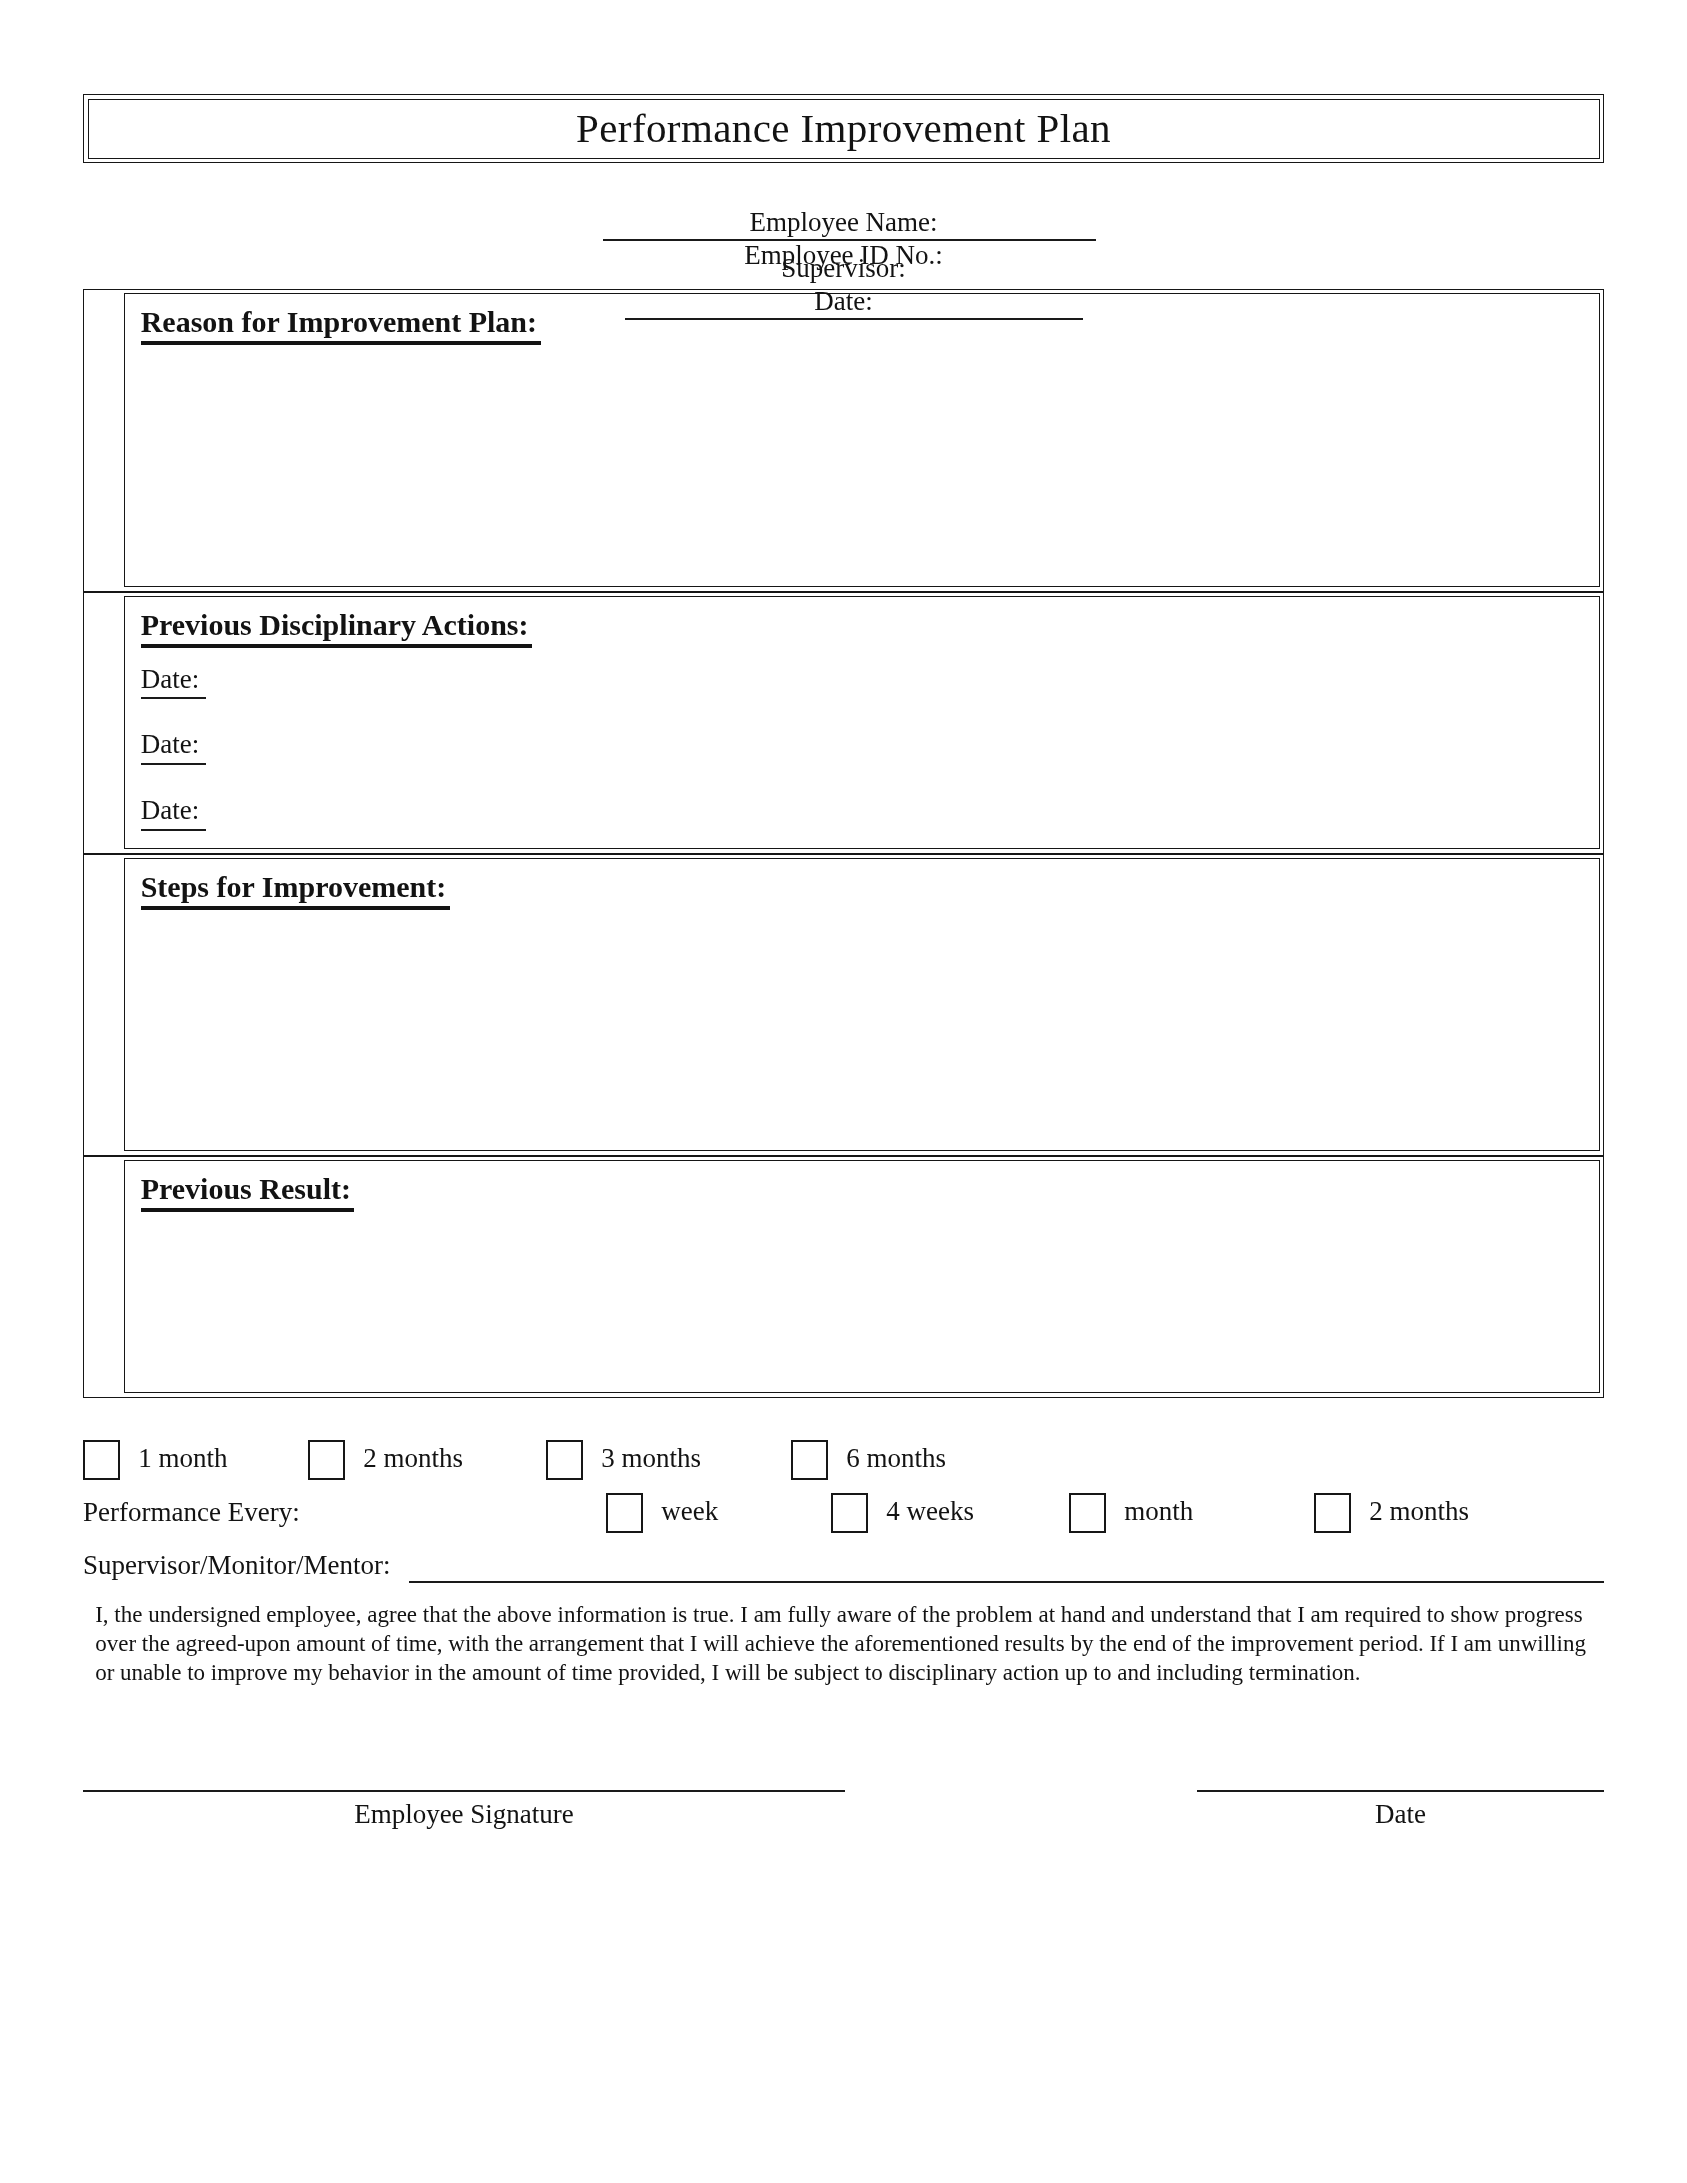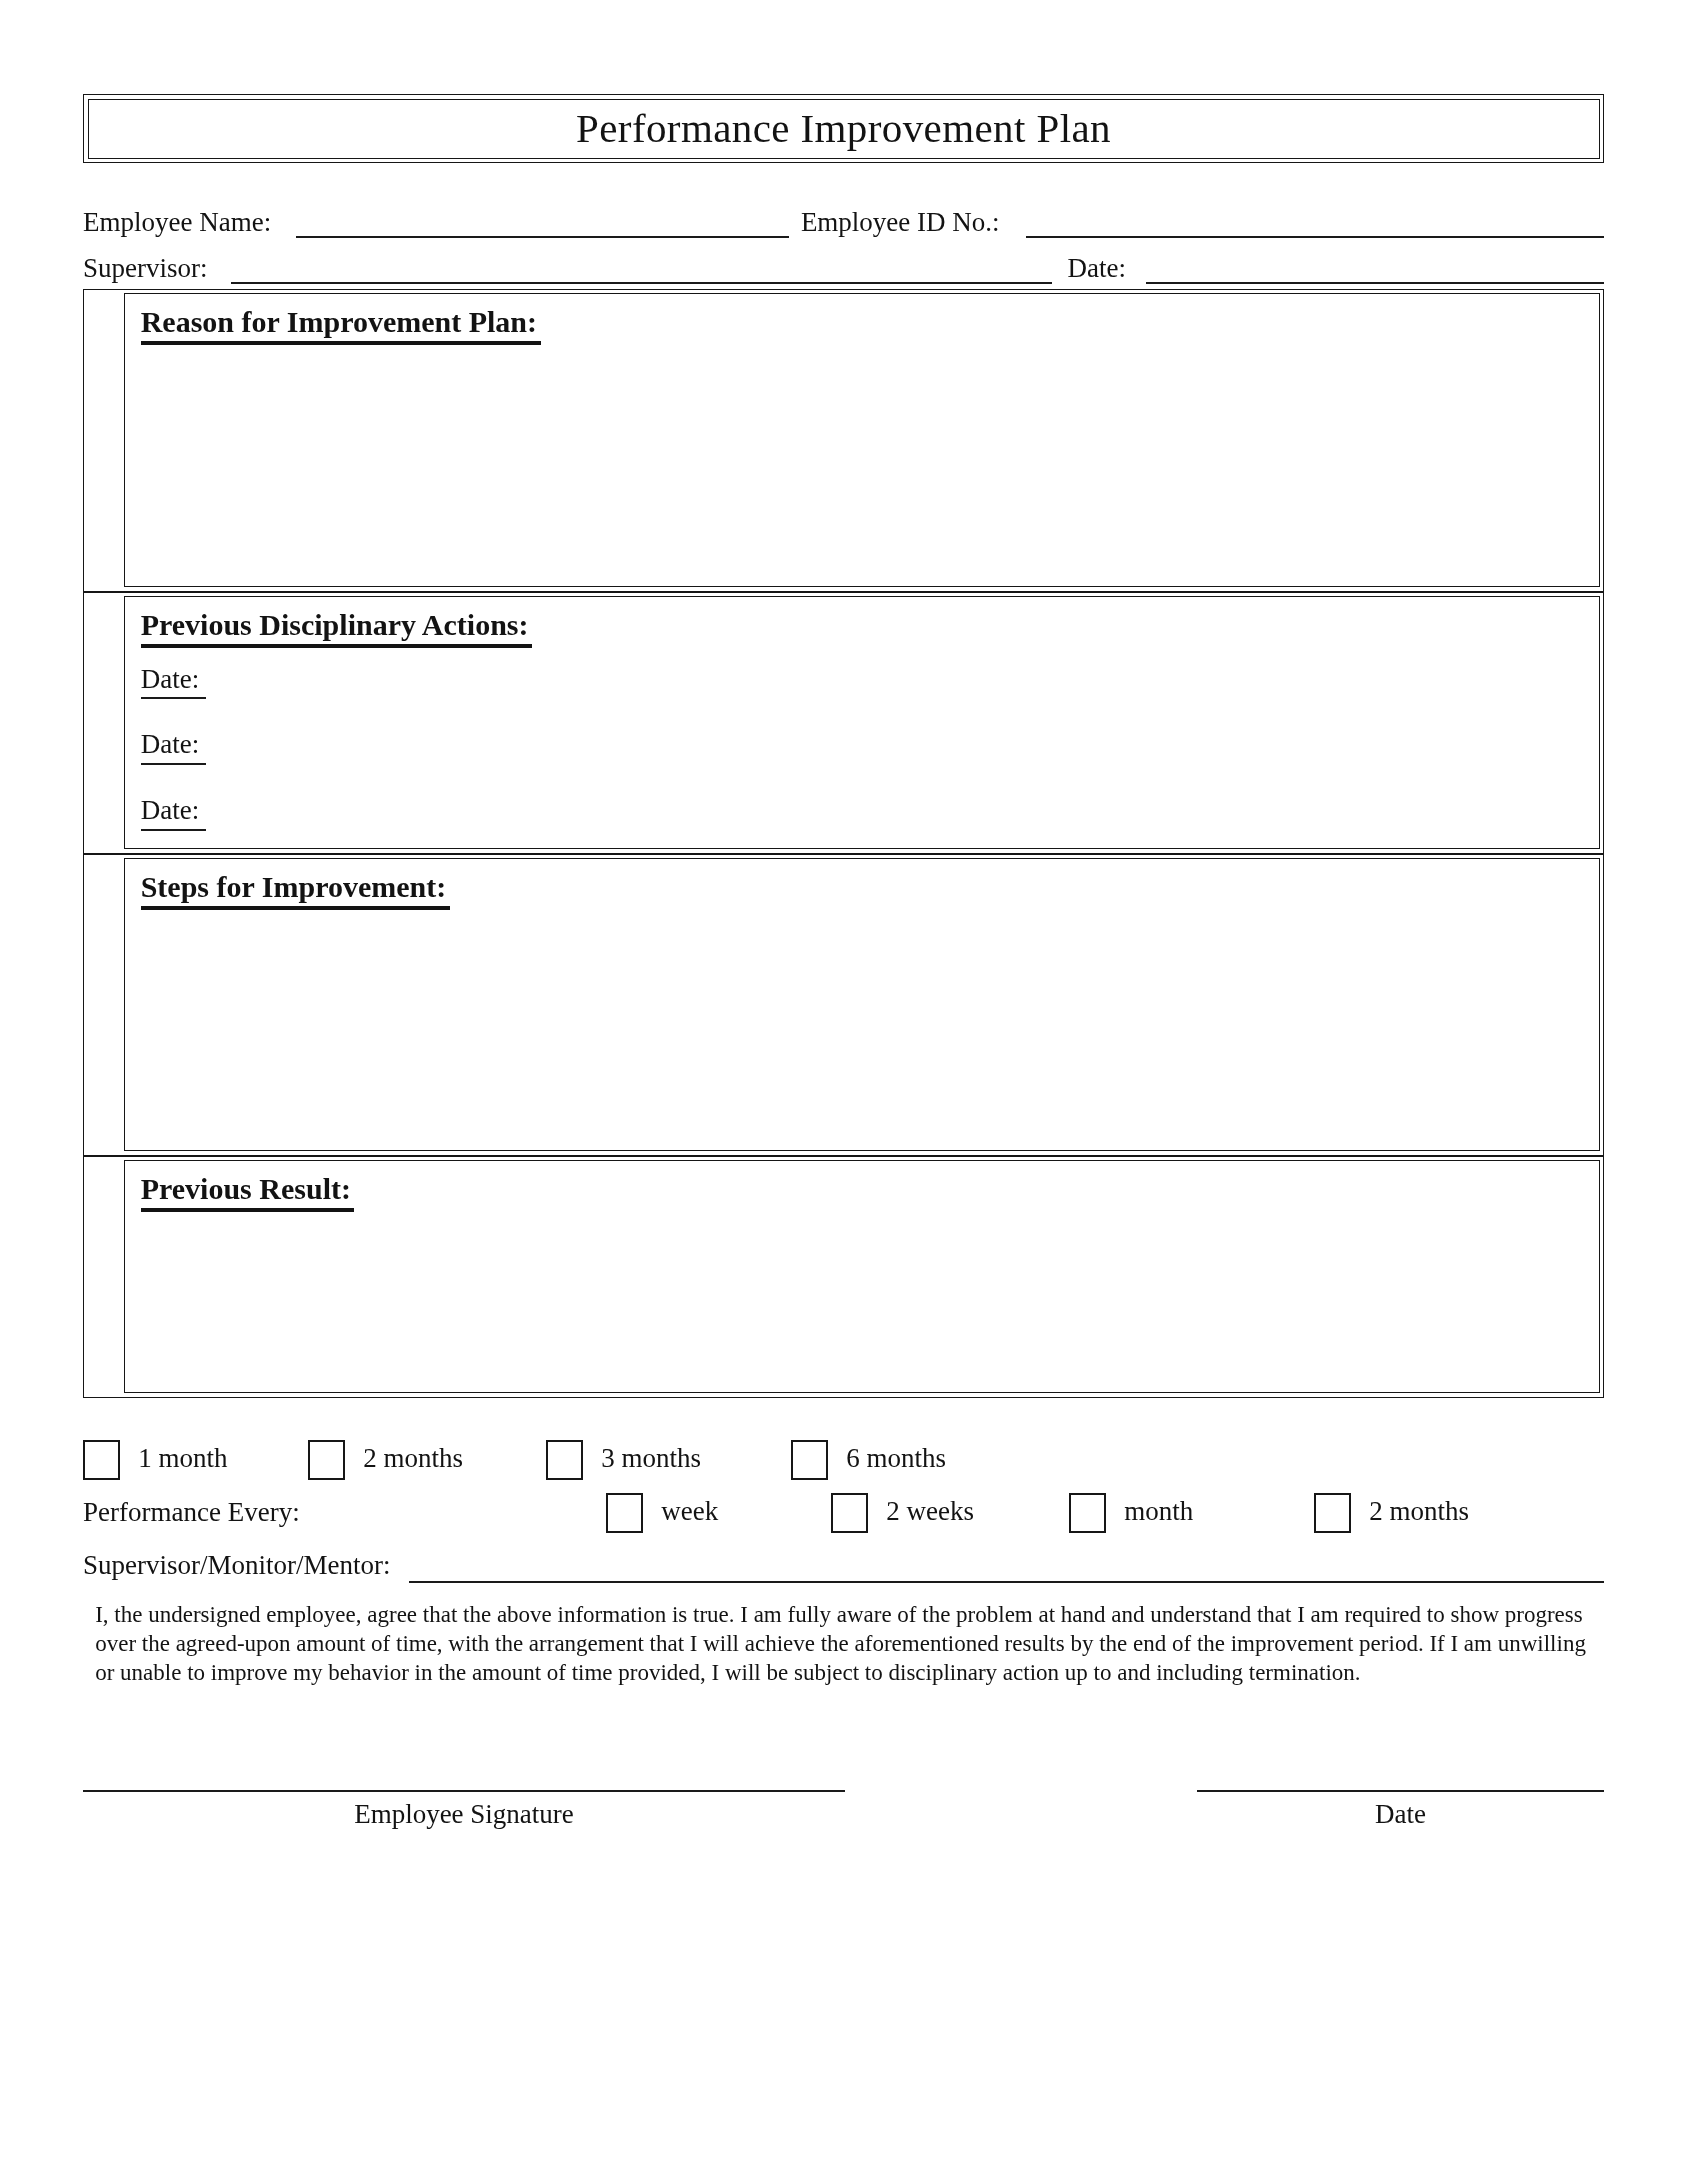--- a/index.html
+++ b/index.html
@@ -34,23 +34,24 @@
   .title-text {
     font-size: 41px;
     font-weight: normal;
     letter-spacing: 0.4px;
     line-height: 1;
     white-space: nowrap;
   }
 
   .info-row {
     display: flex;
-    align-items: flex-start;
+    align-items: center;
     font-size: 27px;
     height: 35px;
+    flex-direction: column;
   }
   .info-row.first { margin-top: 45px; }
   .info-row.second { margin-top: 10.5px; }
   .info-row .lbl { line-height: 1.1; white-space: nowrap; padding-bottom: 1.7px; }
   .fill {
     border-bottom: 2.6px solid #1a1a1a;
     height: 30px;
     display: inline-block;
   }
   .f-name   { width: 493px; margin-left: 24.5px; margin-right: 12.2px; }
@@ -218,21 +219,21 @@
   </div>
 
   <div class="opt-row second">
     <span class="opt-lead">Performance Every:</span>
     <span class="opt opt-1">
       <span class="cb"></span>
       <span class="olbl">week</span>
     </span>
     <span class="opt opt-2">
       <span class="cb"></span>
-      <span class="olbl">2 weeks</span>
+      <span class="olbl">4 weeks</span>
     </span>
     <span class="opt opt-3">
       <span class="cb"></span>
       <span class="olbl">month</span>
     </span>
     <span class="opt opt-4">
       <span class="cb"></span>
       <span class="olbl">2 months</span>
     </span>
   </div>

